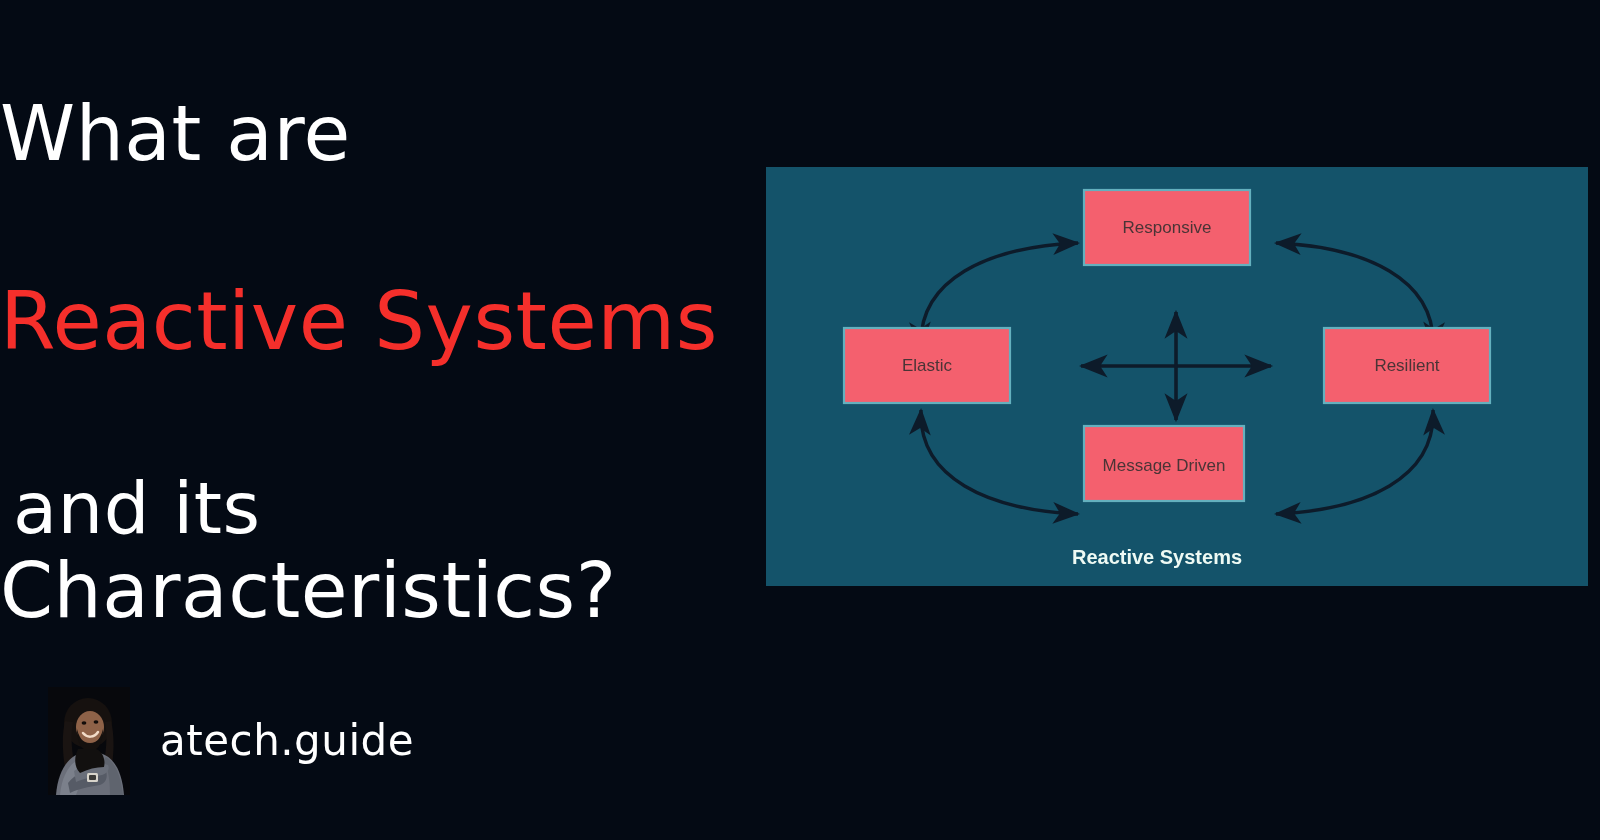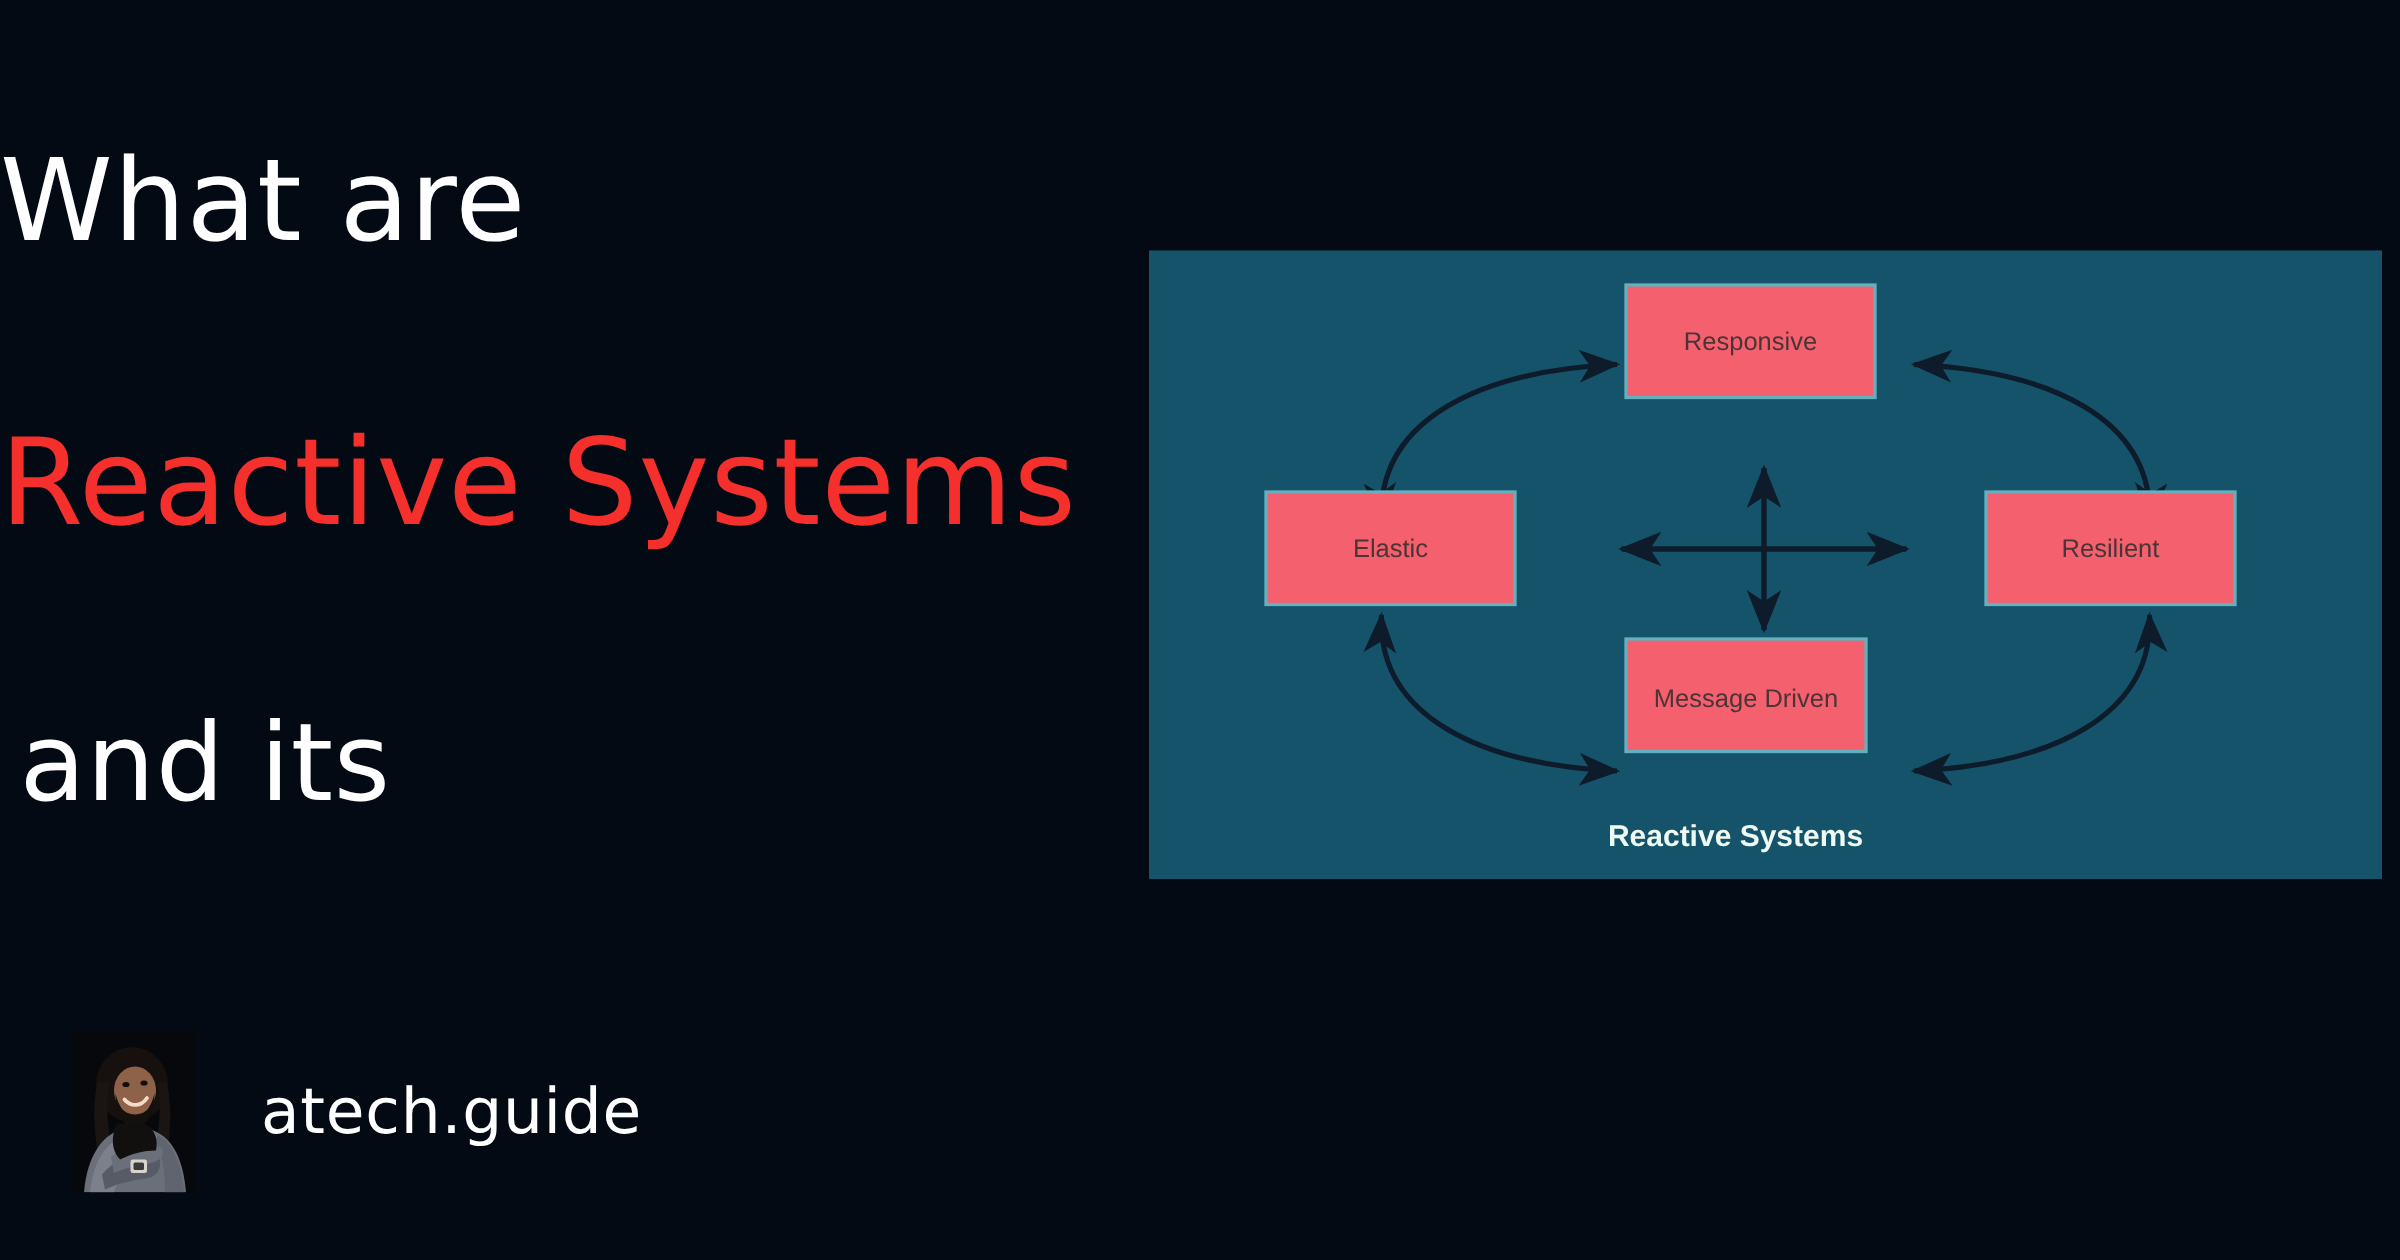--- a/index.html
+++ b/index.html
@@ -54,21 +54,21 @@
     color: #ffffff;
     line-height: 1.0;
   }
 
   
   #footer-brand {
     position: absolute;
     left: 48px; top: 687px;
     display: flex;
     align-items: center;
-    gap: 44px;
+    gap: 30px;
   }
   #avatar {
     width: 82px; height: 108px;
     background: #07080c;
     position: relative;
     overflow: hidden;
     flex: 0 0 auto;
   }
   #avatar svg { display: block; }
   #brand-name {
@@ -109,20 +109,21 @@
 <body>
 
 <div id="left-column">
 
   <div class="headline" id="title-line-1">What are</div>
 
   <div class="headline" id="title-line-2">Reactive Systems</div>
 
   <div class="headline" id="title-line-3">and its</div>
 
+  <div class="headline" id="title-line-4">Characteristics?</div>
 
   <div id="footer-brand">
 
     <div id="avatar">
       <svg width="82" height="108" viewBox="0 0 82 108">
         <rect x="0" y="0" width="82" height="108" fill="#07080c"></rect>
 
         <ellipse cx="40" cy="36" rx="24" ry="25" fill="#16110f"></ellipse>
         <path d="M17 34 C13 52 15 72 19 92 L30 92 C24 72 22 52 25 35 Z" fill="#1a1412"></path>
         <path d="M63 34 C67 50 66 70 62 90 L52 90 C58 72 60 52 57 35 Z" fill="#1a1412"></path>

